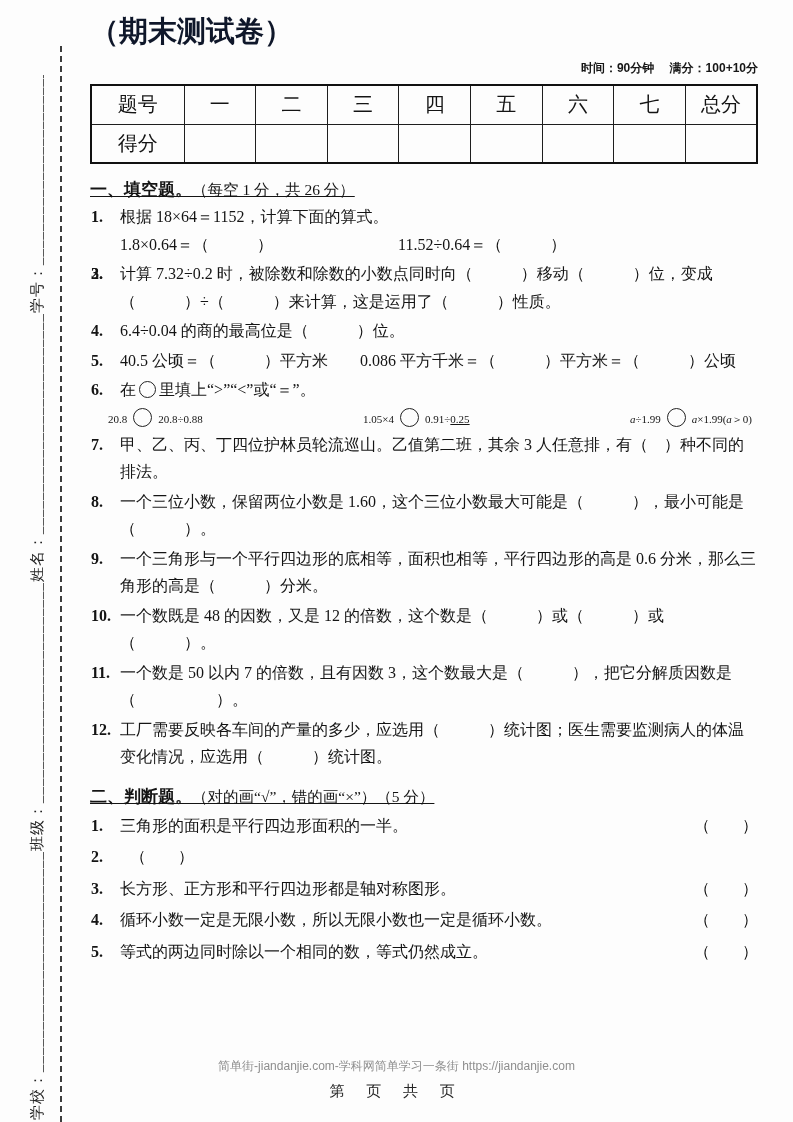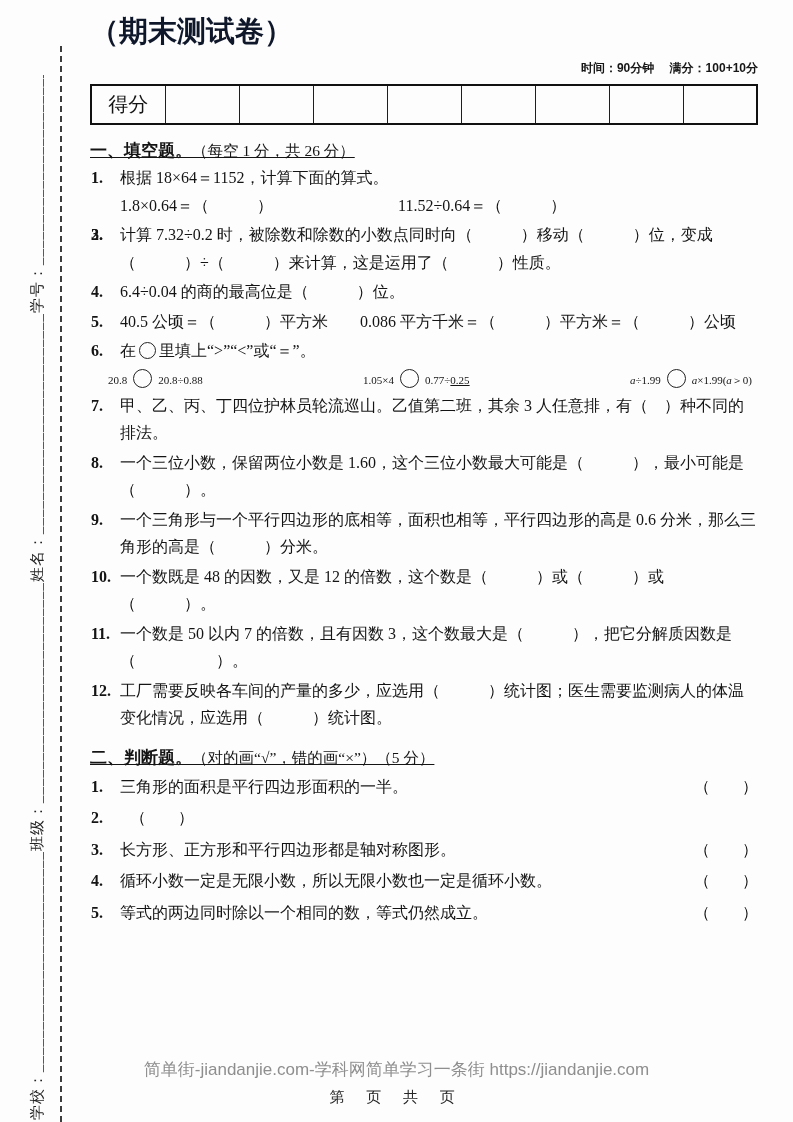--- a/index.html
+++ b/index.html
@@ -64,21 +64,21 @@
   .circle.small { width:17px; height:17px; margin:0 3px; vertical-align:-3px; }
   .it { font-style:italic; }
   .u { text-decoration:underline; }
 
   .jq { display:flex; position:relative; padding-left:30px; font-size:16px;
     line-height:1.72; margin-top:4px; }
   .jq .jtext { flex:1; }
   .jq .jbracket { margin-left:10px; white-space:nowrap; }
 
   .footer { position:absolute; left:0; right:0; top:1058px; text-align:center; }
-  .watermark { color:#8e8e8e; font-size:17px;
+  .watermark { color:#8e8e8e; font-size:12px;
     font-family:"Liberation Sans","DejaVu Sans",sans-serif; }
   .pageinfo { margin-top:7px; font-size:15px; letter-spacing:9px; color:#262626; }
 </style>
 </head>
 <body>
 
 <div class="page">
 
   <div class="sidebar-text">学校：__________________________班级：__________________________姓名：__________________________学号：________________________</div>
   <div class="dashed-line"></div>
@@ -87,20 +87,31 @@
 
     <h2 class="subtitle">（期末测试卷）</h2>
 
     <div class="info">
       <span>时间：90分钟</span>
       <span>满分：100+10分</span>
     </div>
 
     <table class="score-table">
       <tbody>
+          <tr>
+        <td class="corner-cell">题号</td>
+        <td>一</td>
+        <td>二</td>
+        <td>三</td>
+        <td>四</td>
+        <td>五</td>
+        <td>六</td>
+        <td>七</td>
+        <td>总分</td>
+      </tr>
       <tr>
         <td>得分</td>
         <td></td>
         <td></td>
         <td></td>
         <td></td>
         <td></td>
         <td></td>
         <td></td>
         <td></td>
@@ -140,21 +151,21 @@
       <span class="qnum">5.</span>
       <span>40.5 公顷＝（　　　）平方米　　0.086 平方千米＝（　　　）平方米＝（　　　）公顷</span>
     </div>
 
     <div class="q">
       <span class="qnum">6.</span>
       <span><span>在</span><span class="circle small"></span><span>里填上“&gt;”“&lt;”或“＝”。</span></span>
     </div>
     <div class="cmp-row">
       <span><span>20.8</span><span class="circle"></span><span>20.8÷0.88</span></span>
-      <span><span>1.05×4</span><span class="circle"></span><span>0.77÷</span><span class="u">0.25</span></span>
+      <span><span>1.05×4</span><span class="circle"></span><span>0.91÷</span><span class="u">0.25</span></span>
       <span><span class="it">a</span><span>÷1.99</span><span class="circle"></span><span class="it">a</span><span>×1.99(</span><span class="it">a</span><span>＞0)</span></span>
     </div>
 
     <div class="q">
       <span class="qnum">7.</span>
       <span>甲、乙、丙、丁四位护林员轮流巡山。乙值第二班，其余 3 人任意排，有（　）种不同的排法。</span>
     </div>
 
     <div class="q">
       <span class="qnum">8.</span>

